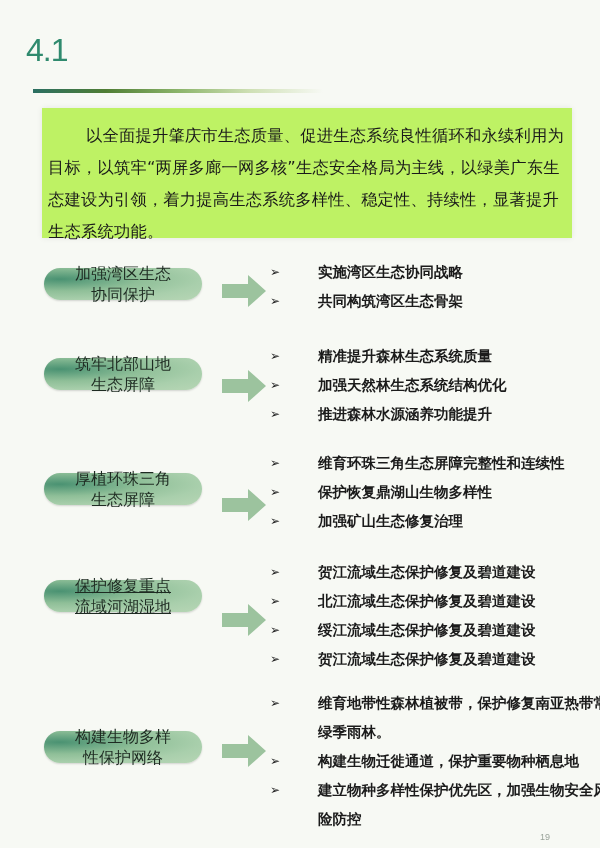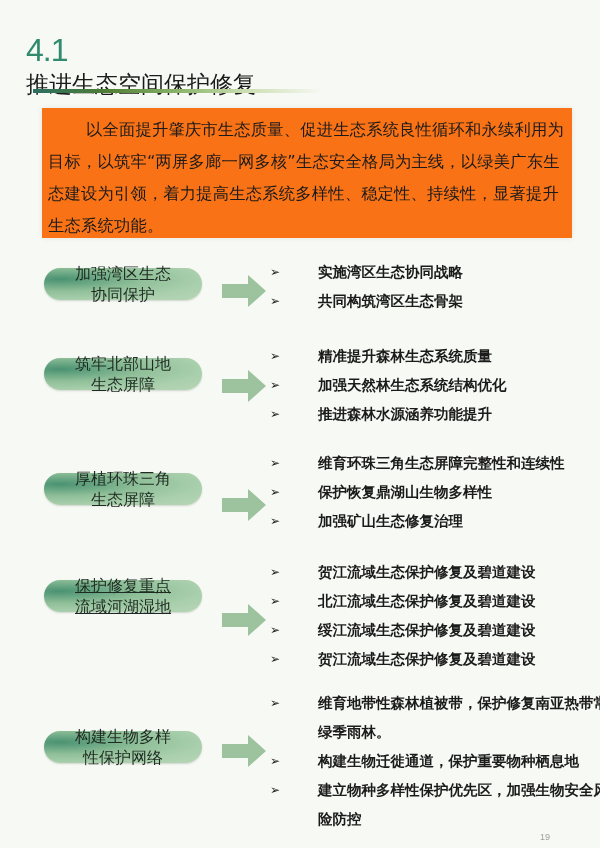--- a/index.html
+++ b/index.html
@@ -5,37 +5,37 @@
     html, body { margin: 0; padding: 0; }
     body {
       width: 600px; height: 848px; overflow: hidden;
       background: #f7f9f4;
       font-family: "DejaVu Sans", sans-serif;
       color: #1a1a1a;
       position: relative;
     }
     .title-row {
       position: absolute; left: 26px; top: 32px;
-      display: flex; align-items: baseline; flex-direction: column;
+      display: flex; align-items: baseline;
     }
     .sec-num {
       font-family: "Liberation Sans", sans-serif;
       font-size: 32px; color: #2f8a6e; letter-spacing: -1px;
       margin-right: 14px;
     }
     .sec-title { font-size: 23px; color: #1b1b1b; }
     .title-bar {
       position: absolute; left: 33px; top: 89px; width: 290px; height: 4px;
       background: linear-gradient(90deg, #2b6f62 0%, #4f7d34 25%, #8bb46a 50%, #cfe0b5 75%, rgba(247,249,244,0) 100%);
     }
     .intro {
       position: absolute; left: 42px; top: 108px; width: 530px; height: 130px;
-      background: #f97316;
+      background: #bef264;
       box-shadow: 0 0 6px rgba(0,0,0,0.08);
-      box-sizing: border-box; padding: 6px 6px 0 6px;
+      box-sizing: border-box; padding: 12px 6px 0 6px;
       font-size: 16.3px; line-height: 32px;
       text-indent: 38px;
       letter-spacing: 0.2px;
     }
     .group { position: absolute; left: 0; width: 600px; }
     .pill {
       position: absolute; left: 44px; width: 158px; height: 32px;
       border-radius: 23px;
       background: radial-gradient(ellipse at 10% 35%, #4a9272 0%, #8fbf98 40%, #a9cfac 70%, #b7d6b5 100%);
       box-shadow: 0 1px 2px rgba(0,0,0,0.15);
@@ -56,21 +56,20 @@
     .page-num {
       position: absolute; left: 540px; top: 832px; font-size: 9px; color: #9aa39a;
       font-family: "Liberation Sans", sans-serif;
     }
   </style>
 </head>
 <body>
 
 <div class="title-row">
   <span class="sec-num">4.1</span>
-  <span class="sec-title">推进生态空间保护修复</span>
 </div>
 <div class="title-bar"></div>
 
 <div class="intro">以全面提升肇庆市生态质量、促进生态系统良性循环和永续利用为目标，以筑牢“两屏多廊一网多核”生态安全格局为主线，以绿美广东生态建设为引领，着力提高生态系统多样性、稳定性、持续性，显著提升生态系统功能。</div>
 
 <div class="group" style="top:258px;">
   <div class="pill" style="top:10px;">
     <span>加强湾区生态协同保护</span>
   </div>
   <svg class="arrow" style="top:17px;" viewBox="0 0 44 32">

